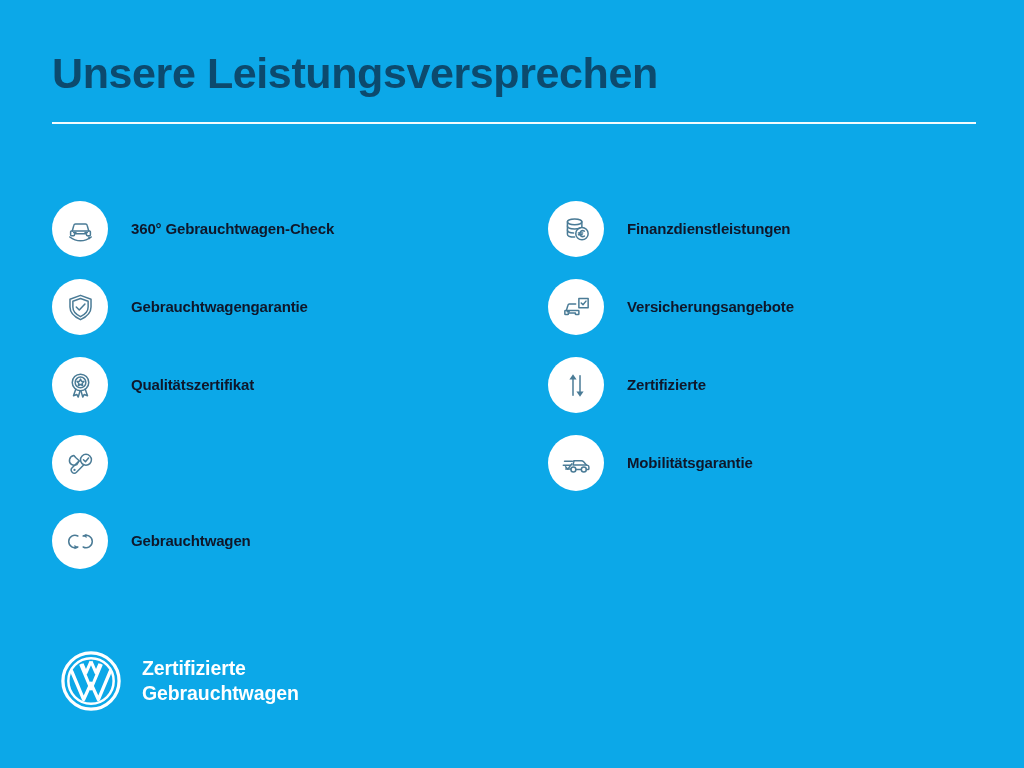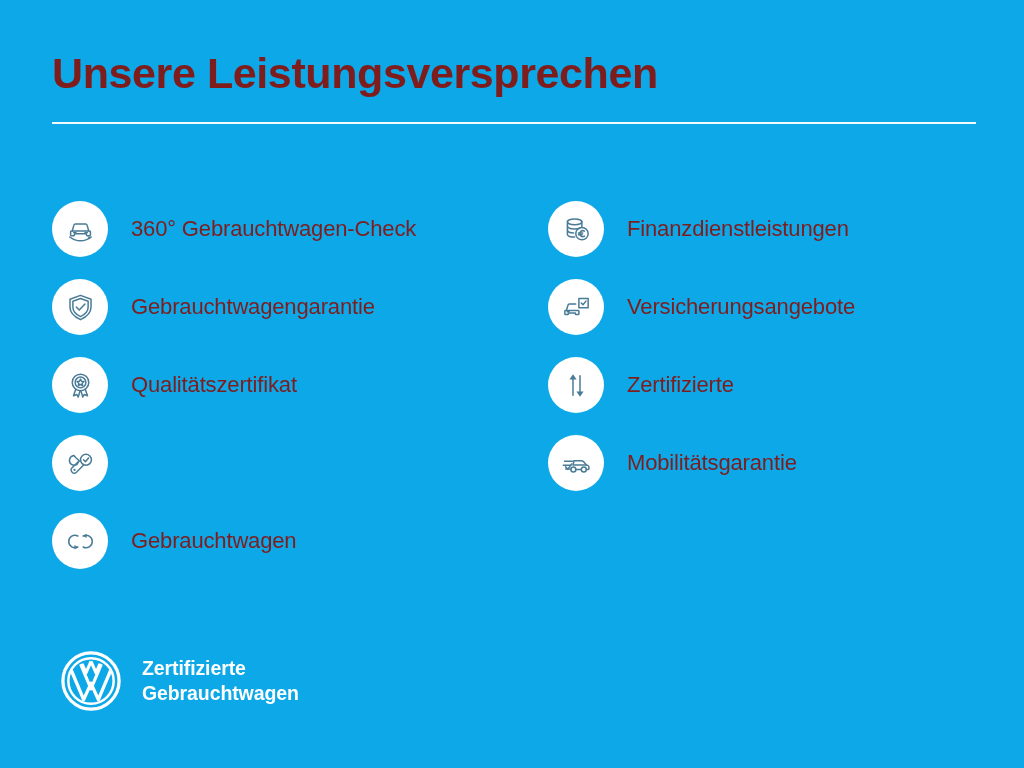--- a/index.html
+++ b/index.html
@@ -31,21 +31,21 @@
     left: 52px;
     top: 50px;
     width: 924px;
   }
 
   .page-title {
     font-size: 43px;
     font-weight: bold;
     letter-spacing: -0.4px;
     line-height: 1.08;
-    color: #7f1d1d;
+    color: #0c4a6e;
     white-space: nowrap;
   }
 
   .title-rule {
     margin-top: 26px;
     width: 924px;
     height: 2px;
     background: #ffffff;
     opacity: 0.95;
   }
@@ -98,23 +98,23 @@
     stroke-linejoin: round;
     fill: none;
   }
 
   .icon-badge svg .solid {
     fill: #4a7b96;
     stroke: none;
   }
 
   .promise-label {
-    font-size: 22px;
-    font-weight: normal;
-    color: #7f1d1d;
+    font-size: 15px;
+    font-weight: bold;
+    color: #0f172a;
     letter-spacing: -0.15px;
     line-height: 1.2;
     white-space: nowrap;
   }
 
   
   .brand {
     position: absolute;
     left: 60px;
     top: 650px;

